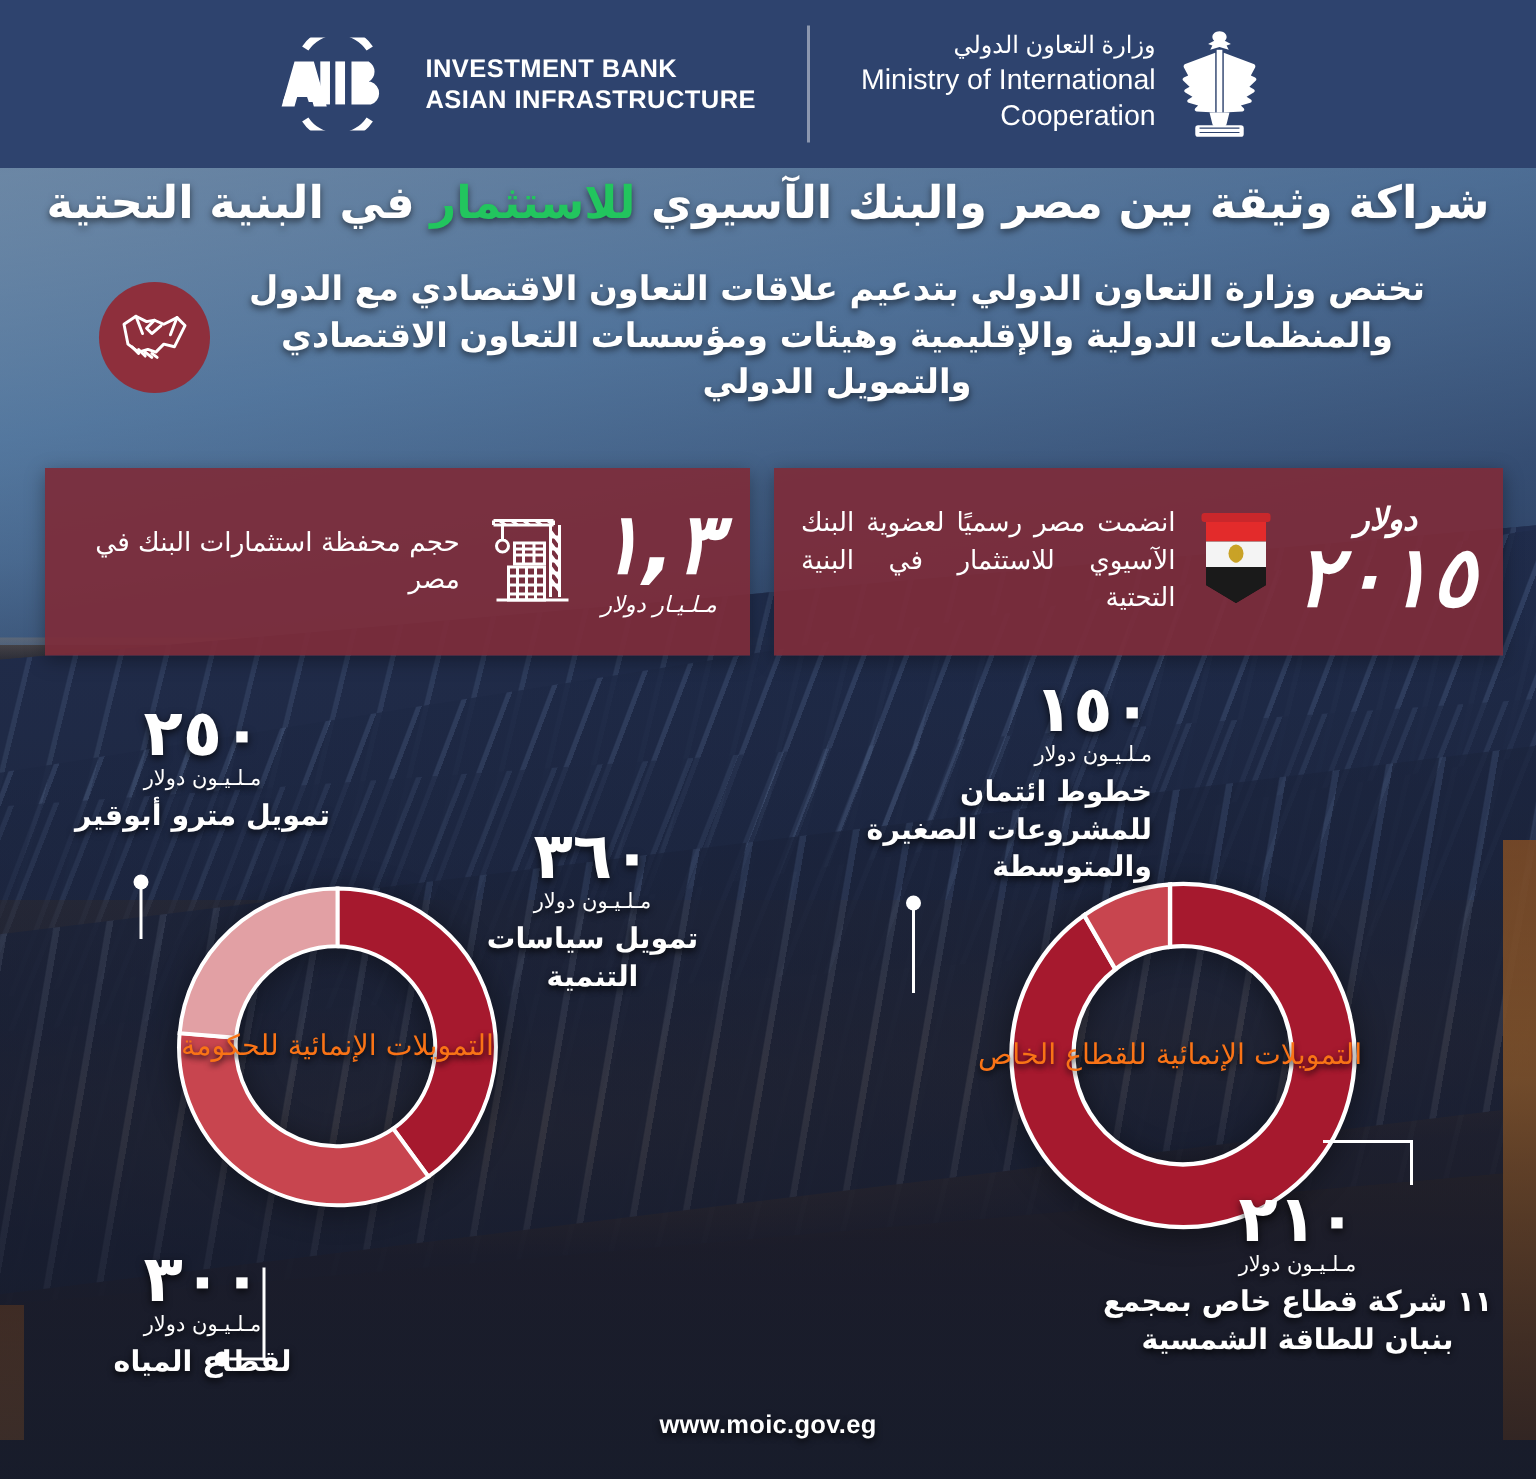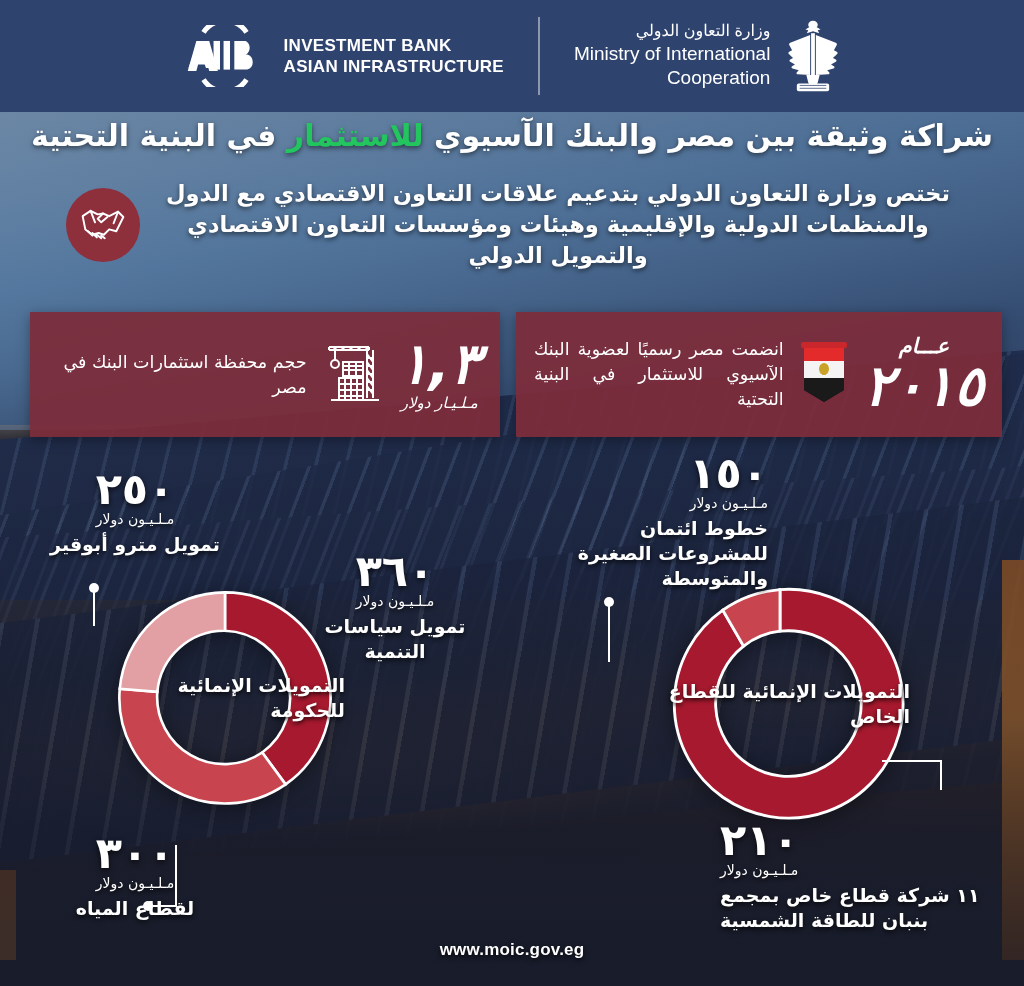--- a/index.html
+++ b/index.html
@@ -134,39 +134,39 @@
   .stat-desc.rt { text-align:right; }
   .stat-desc.just { text-align:justify; text-align-last:justify; }
 
   
   .donut { position:absolute; z-index:6; }
   #donut-left  { left:105px; top:578px; width:240px; height:240px; }
   #donut-right { left:650px; top:574px; width:260px; height:260px; }
   .donut svg { display:block; width:100%; height:100%; filter:drop-shadow(0 3px 10px rgba(0,0,0,.4)); }
   .donut-center {
     position:absolute; inset:0; display:flex; flex-direction:column;
-    align-items:center; justify-content:center; 
-    color:#ffffff; font-weight:bold; font-size:19px; line-height:1.33;
+    align-items:center; justify-content:center; text-align:center;
+    color:#f97316; font-weight:normal; font-size:19px; line-height:1.33;
     text-shadow:0 2px 4px rgba(0,0,0,.8); pointer-events:none; direction:rtl;
   }
   #donut-right .donut-center { font-size:19px; }
 
   
   .callout { position:absolute; z-index:7; direction:rtl; color:#fff; }
   .co-num { font-size:43px; font-weight:bold; line-height:.98; letter-spacing:1px;
             text-shadow:0 2px 6px rgba(0,0,0,.75); }
   .co-unit { font-size:14px; letter-spacing:2.5px; margin-top:1px; text-shadow:0 2px 4px rgba(0,0,0,.8); }
   .co-desc { font-size:19px; font-weight:bold; line-height:1.3; margin-top:5px;
              text-shadow:0 2px 5px rgba(0,0,0,.8); }
 
   #co-250 { left:35px;  top:468px; width:200px; text-align:center; }
   #co-360 { left:320px; top:550px; width:150px; text-align:center; }
   #co-300 { left:40px;  top:832px; width:190px; text-align:center; }
   #co-150 { left:568px; top:452px; width:200px; text-align:right; }
-  #co-210 { left:720px; top:819px; width:290px; text-align:left; }
+  #co-210 { left:720px; top:792px; width:290px; text-align:center; }
 
   
   .leader { position:absolute; z-index:7; }
   .leader-line { background:#ffffff; position:absolute; }
   .leader-dot { position:absolute; width:10px; height:10px; border-radius:50%; background:#fff; }
 
   
   #footer {
     position:absolute; bottom:26px; left:0; width:100%; z-index:8;
     text-align:center; color:#fff;
@@ -246,21 +246,21 @@
         <path d="M12 6 L17 19 M43 7 L38 20"></path>
         <path d="M9 29 l5 5 M14 31 l5 5 M19 33 l5 4 M24 34 l4 3"></path>
         <path d="M26 9 l-6 6 l4 4 l7-6"></path>
       </g>
     </svg>
   </div>
 </div>
 
 <div class="stat-box" id="stat-right">
   <div class="stat-num-col">
-    <div class="stat-num-sm">عـــام</div>
+    <div class="stat-num-sm">دولار</div>
     <div class="stat-num">٢٠١٥</div>
   </div>
   <div class="stat-icon">
     <svg width="52" height="66" viewBox="0 0 52 66">
       <path d="M6 4 h40 v46 l-20 12 l-20 -12 z" fill="#111"></path>
       <path d="M6 4 h40 v17 h-40 z" fill="#e32b2b"></path>
       <path d="M6 21 h40 v17 h-40 z" fill="#f4f4f4"></path>
       <path d="M6 38 h40 v12 l-20 12 l-20 -12 z" fill="#1a1a1a"></path>
       <rect x="3" y="2" width="46" height="6" rx="2" fill="#c9272b"></rect>
       <g fill="#c9a227">

